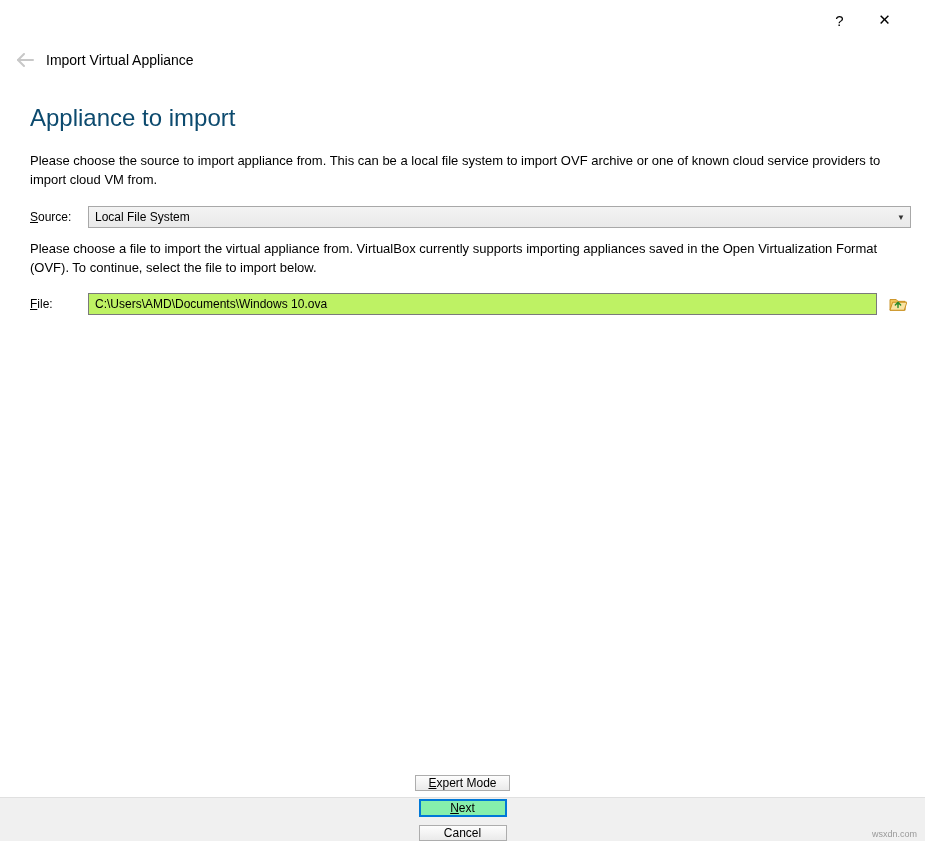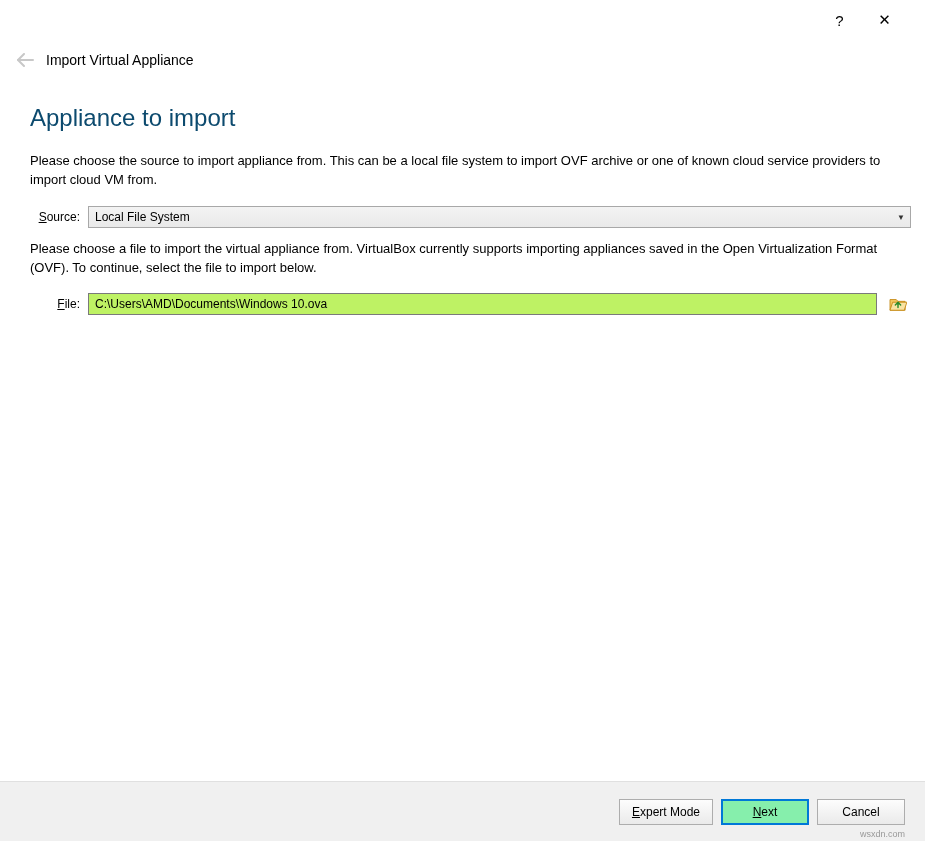--- a/index.html
+++ b/index.html
@@ -74,21 +74,21 @@
       margin-bottom: 16px;
       max-width: 880px;
     }
     .field-row {
       display: flex;
       align-items: center;
       margin-bottom: 12px;
     }
     .field-label {
       width: 58px;
-      text-align: right;
+      text-align: left;
       padding-right: 8px;
       font-size: 12px;
     }
     .select-wrap {
       flex: 1;
       position: relative;
     }
     .select-box {
       width: 100%;
       height: 22px;
@@ -122,28 +122,29 @@
       width: 26px; height: 22px;
       margin-left: 8px;
       display: flex; align-items:center; justify-content:center;
     }
     .folder-icon {
       width: 18px; height: 16px;
     }
 
     
     .footer {
-      height: 60px;
+      height: 44px;
       background: #f0f0f0;
       border-top: 1px solid #e0e0e0;
       display: flex;
       align-items: center;
       justify-content: flex-end;
-      padding: 0 20px;
+      padding: 0 12px;
       gap: 8px;
+      flex-direction: column;
     }
     .btn {
       min-width: 88px;
       height: 26px;
       border: 1px solid #adadad;
       background: linear-gradient(#fdfdfd,#eaeaea);
       font-size: 12px;
       display: flex;
       align-items: center;
       justify-content: center;
@@ -151,21 +152,21 @@
       cursor: default;
     }
     .btn.default {
       border: 2px solid #0078d7;
       background: #86efac;
     }
     .accel { text-decoration: underline; }
 
     .watermark {
       position: absolute;
-      bottom: 2px; right: 20px;
+      bottom: 2px; right: 8px;
       font-size: 9px;
       color: #999;
     }
   </style>
 </head>
 <body>
 
 <div class="titlebar">
   <div class="sysbtn">
     <span class="help-glyph">?</span>

